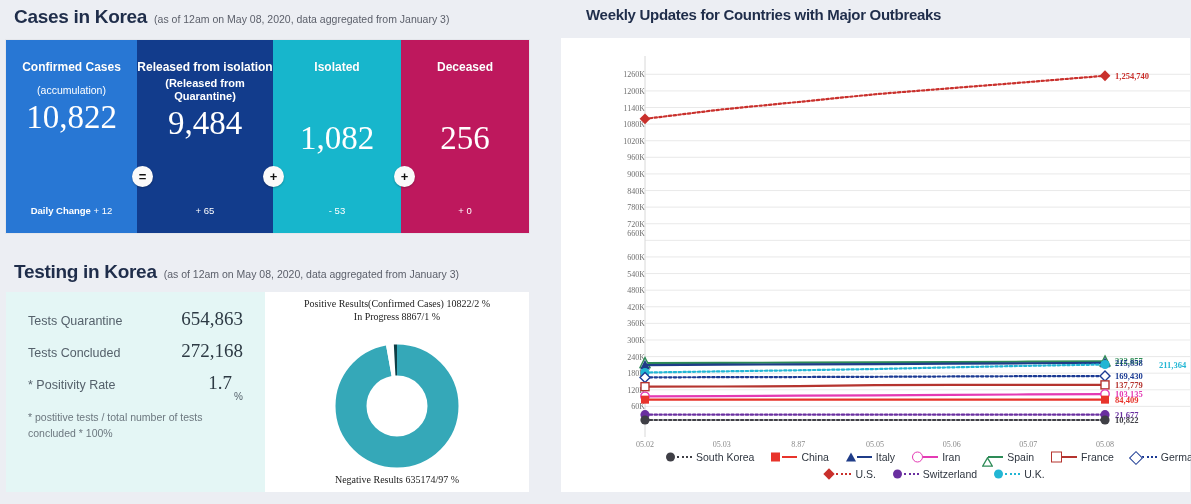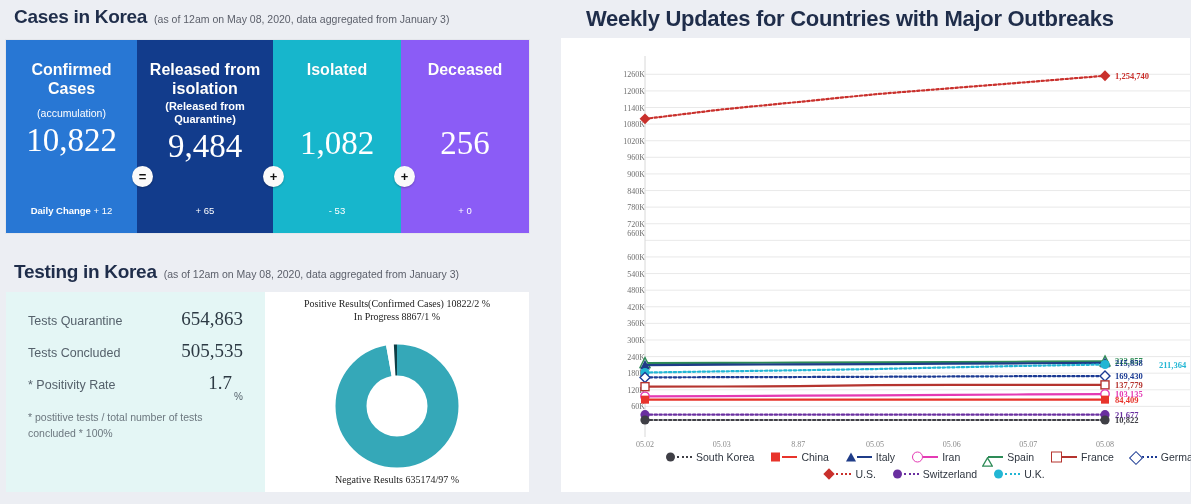--- a/index.html
+++ b/index.html
@@ -21,22 +21,22 @@
   
   #cases-head{position:absolute;left:0;top:6px;}
   #cases-band{
     position:absolute;left:6px;top:40px;width:523px;height:193px;
     display:flex;box-shadow:0 0 0 1px rgba(0,0,0,.03);
   }
   .cbox{position:relative;display:flex;flex-direction:column;align-items:center;color:#fff;}
   .cbox.b1{width:131px;background:#2877d4;}
   .cbox.b2{width:136px;background:#123c8c;}
   .cbox.b3{width:128px;background:#17b6cc;}
-  .cbox.b4{width:128px;background:#8b5cf6;}
-  .cbox-title{font-size:16px;font-weight:700;line-height:1.16;text-align:center;margin-top:21px;
+  .cbox.b4{width:128px;background:#be185d;}
+  .cbox-title{font-size:12px;font-weight:700;line-height:1.16;text-align:center;margin-top:21px;
               text-shadow:0 0 1px rgba(0,0,0,.15);}
   .cbox-sub{font-size:11px;font-weight:600;line-height:1.15;text-align:center;margin-top:2px;}
   .cbox-note{font-size:10.5px;text-align:center;margin-top:9px;}
   .cbox-num{font-family:"Liberation Serif", serif;font-size:33px;line-height:1;margin-top:5px;font-weight:400;}
   .cbox-delta{font-size:9.5px;position:absolute;bottom:17px;white-space:nowrap;}
   .cbox-delta .lbl{font-weight:600;}
 
   .op{
     position:absolute;top:126px;width:21px;height:21px;border-radius:50%;
     background:#fafafa;color:#111;font-size:13px;font-weight:700;
@@ -62,21 +62,21 @@
     position:absolute;width:100%;text-align:center;
     font-family:"Liberation Serif", serif;font-size:10px;color:#222;line-height:1.25;
   }
   #donut-top{top:6px;}
   #donut-bottom{bottom:6px;}
   #donut-wrap{position:absolute;left:50%;top:48px;transform:translateX(-50%);width:132px;height:132px;}
 
   
   #right{position:absolute;left:560px;top:0;width:631px;height:504px;}
   #chart-head{position:absolute;left:12px;top:6px;}
-  #chart-head .sec-title{font-size:22px;}
+  #chart-head .sec-title{font-size:15px;}
   #chart-card{
     position:absolute;left:1px;top:38px;width:629px;height:454px;background:#fff;
   }
   #plot{position:absolute;left:0;top:0;width:629px;height:454px;}
 
   .ylab{position:absolute;right:0;font-family:"Liberation Serif", serif;font-size:8px;color:#6f6f6f;
         text-align:right;transform:translateY(-50%);white-space:nowrap;}
   #yaxis{position:absolute;left:12px;top:0;width:72px;height:454px;}
   .xlab{position:absolute;font-family:"Liberation Serif", serif;font-size:8px;color:#8a8a8a;
         transform:translateX(-50%);white-space:nowrap;}
@@ -152,21 +152,21 @@
     </div>
 
     <div id="test-band">
       <div id="test-left">
         <div class="trow">
           <span class="k">Tests Quarantine</span>
           <span class="v">654,863</span>
         </div>
         <div class="trow">
           <span class="k">Tests Concluded</span>
-          <span class="v">505,535</span>
+          <span class="v">272,168</span>
         </div>
         <div class="trow">
           <span class="k">* Positivity Rate</span>
           <span class="v">1.7</span>
           <span class="u">%</span>
         </div>
         <div id="test-foot">* postitive tests / total number of tests concluded * 100%</div>
       </div>
 
       <div id="test-right">

